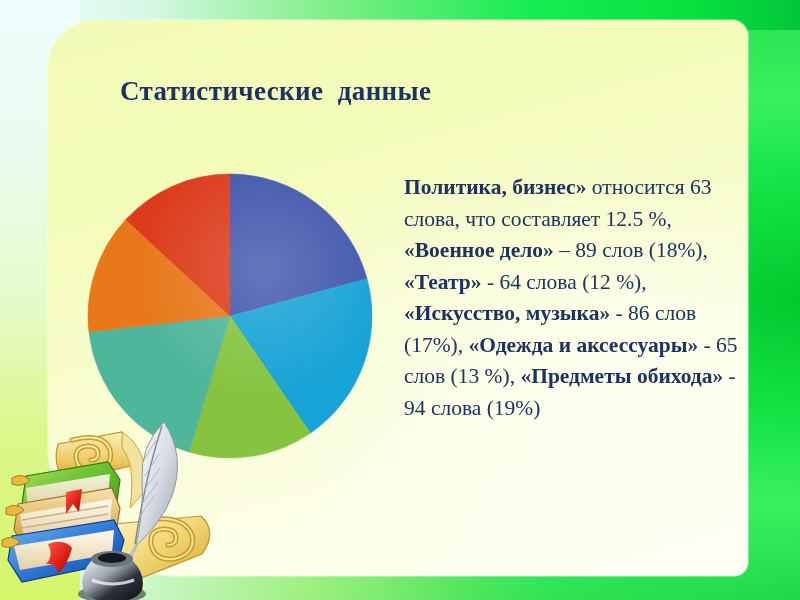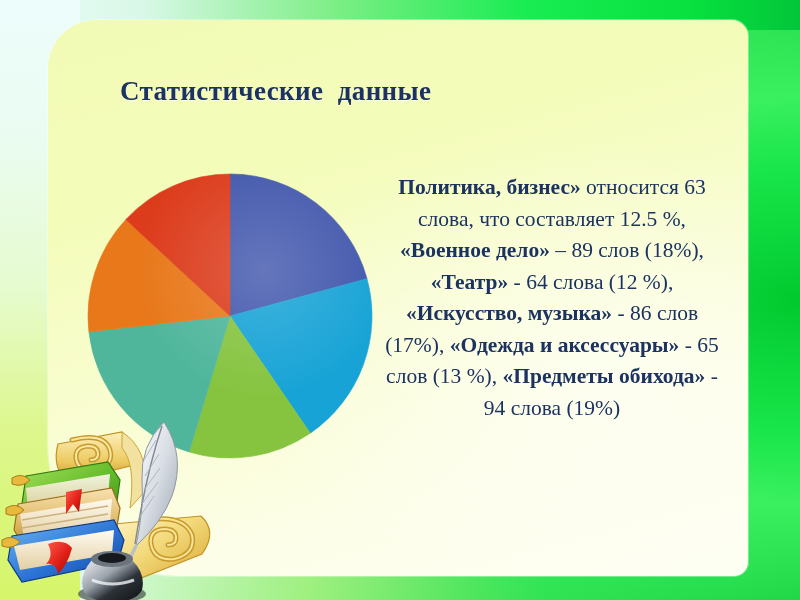--- a/index.html
+++ b/index.html
@@ -52,22 +52,22 @@
   
   .pie-wrap{position:absolute;left:84px;top:170px;width:292px;height:292px;}
   .pie-shadow{
     position:absolute;left:8px;top:10px;width:278px;height:276px;border-radius:50%;
     background:radial-gradient(closest-side, rgba(90,110,40,.22), rgba(90,110,40,0) 78%);
     filter:blur(3px);
   }
   svg.pie{position:absolute;left:0;top:0;}
   
   .textblock{
-    position:absolute;left:380px;top:172px;width:344px;
-    text-align:center;
+    position:absolute;left:404px;top:172px;width:344px;
+    text-align:left;
     color:#1c3260;
     font-size:21.5px;
     line-height:31.5px;
     font-family:"Liberation Serif","DejaVu Serif",serif;
   }
   .textblock .rg{font-weight:normal;}
   
   .art{position:absolute;left:-4px;top:404px;width:246px;height:200px;}
 </style>
 </head>

